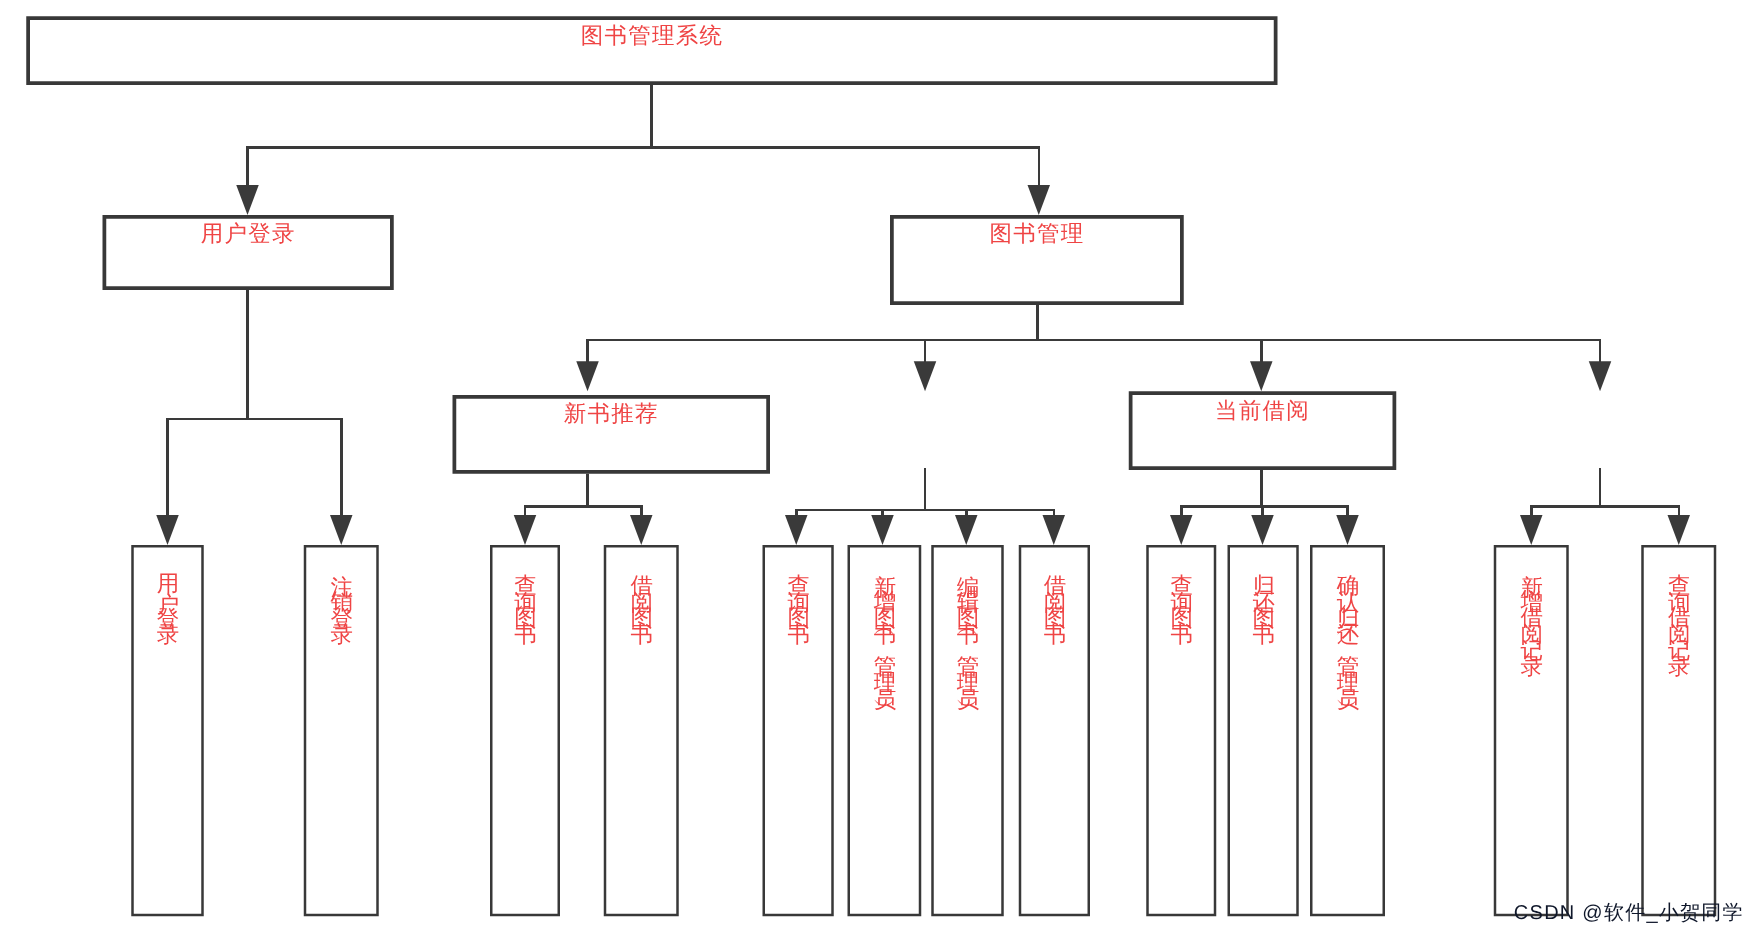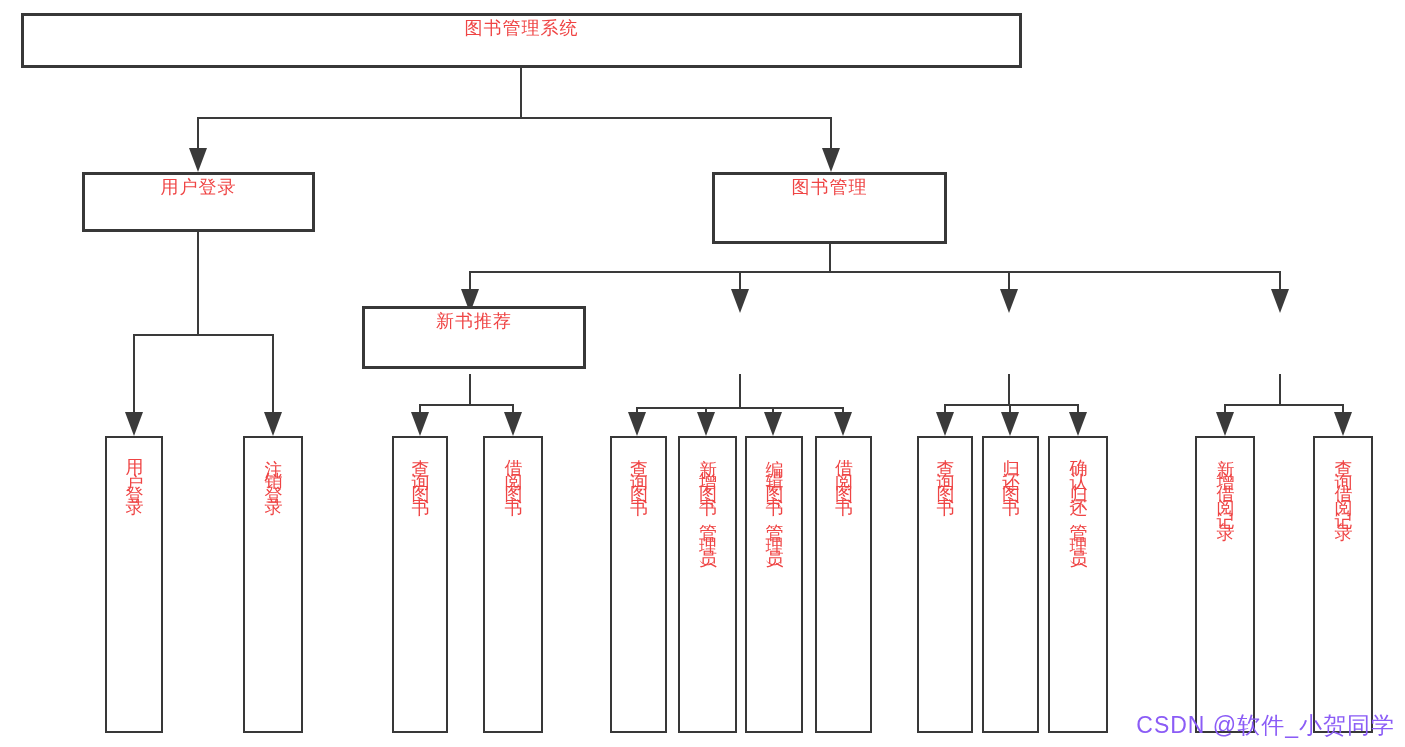--- a/index.html
+++ b/index.html
@@ -14,21 +14,21 @@
     font-size:18px;color:#ef4444;letter-spacing:1px;z-index:2;
   }
   .box.leaf{border-width:2px;}
   .box.leaf .label{
     writing-mode:vertical-rl;text-orientation:mixed;
     letter-spacing:13px;line-height:1.05;white-space:nowrap;
     transform:translateY(7px);
   }
   .watermark{
     position:absolute;right:10px;bottom:6px;z-index:6;
-    font-size:23px;color:#8b5cf6;letter-spacing:1px;pointer-events:none;
+    font-size:16px;color:#0f172a;letter-spacing:1px;pointer-events:none;
   }
 </style>
 </head>
 <body>
 
 <div class="canvas">
 
   <svg class="connectors" viewBox="0 0 1405 747" shape-rendering="crispEdges">
     <g stroke="#3a3a3a" stroke-width="2" fill="none">
 
@@ -99,22 +99,25 @@
     <span class="label">图书管理系统</span>
   </div>
 
   <div class="box" style="left:82px;top:172px;width:233px;height:60px">
     <span class="label">用户登录</span>
   </div>
   <div class="box" style="left:712px;top:172px;width:235px;height:72px">
     <span class="label">图书管理</span>
   </div>
 
-  <div class="box" style="left:362px;top:306px;width:224px;height:63px">
+  <div class="box" style="left:362px;top:316px;width:254px;height:63px">
     <span class="label">新书推荐</span>
+  </div>
+  <div class="box" style="left:903px;top:313px;width:214px;height:63px">
+    <span class="label">当前借阅</span>
   </div>
 
   <div class="box leaf" style="left:105px;top:436px;width:58px;height:297px">
     <span class="label">用户登录</span>
   </div>
   <div class="box leaf" style="left:243px;top:436px;width:60px;height:297px">
     <span class="label">注销登录</span>
   </div>
 
   <div class="box leaf" style="left:392px;top:436px;width:56px;height:297px">

